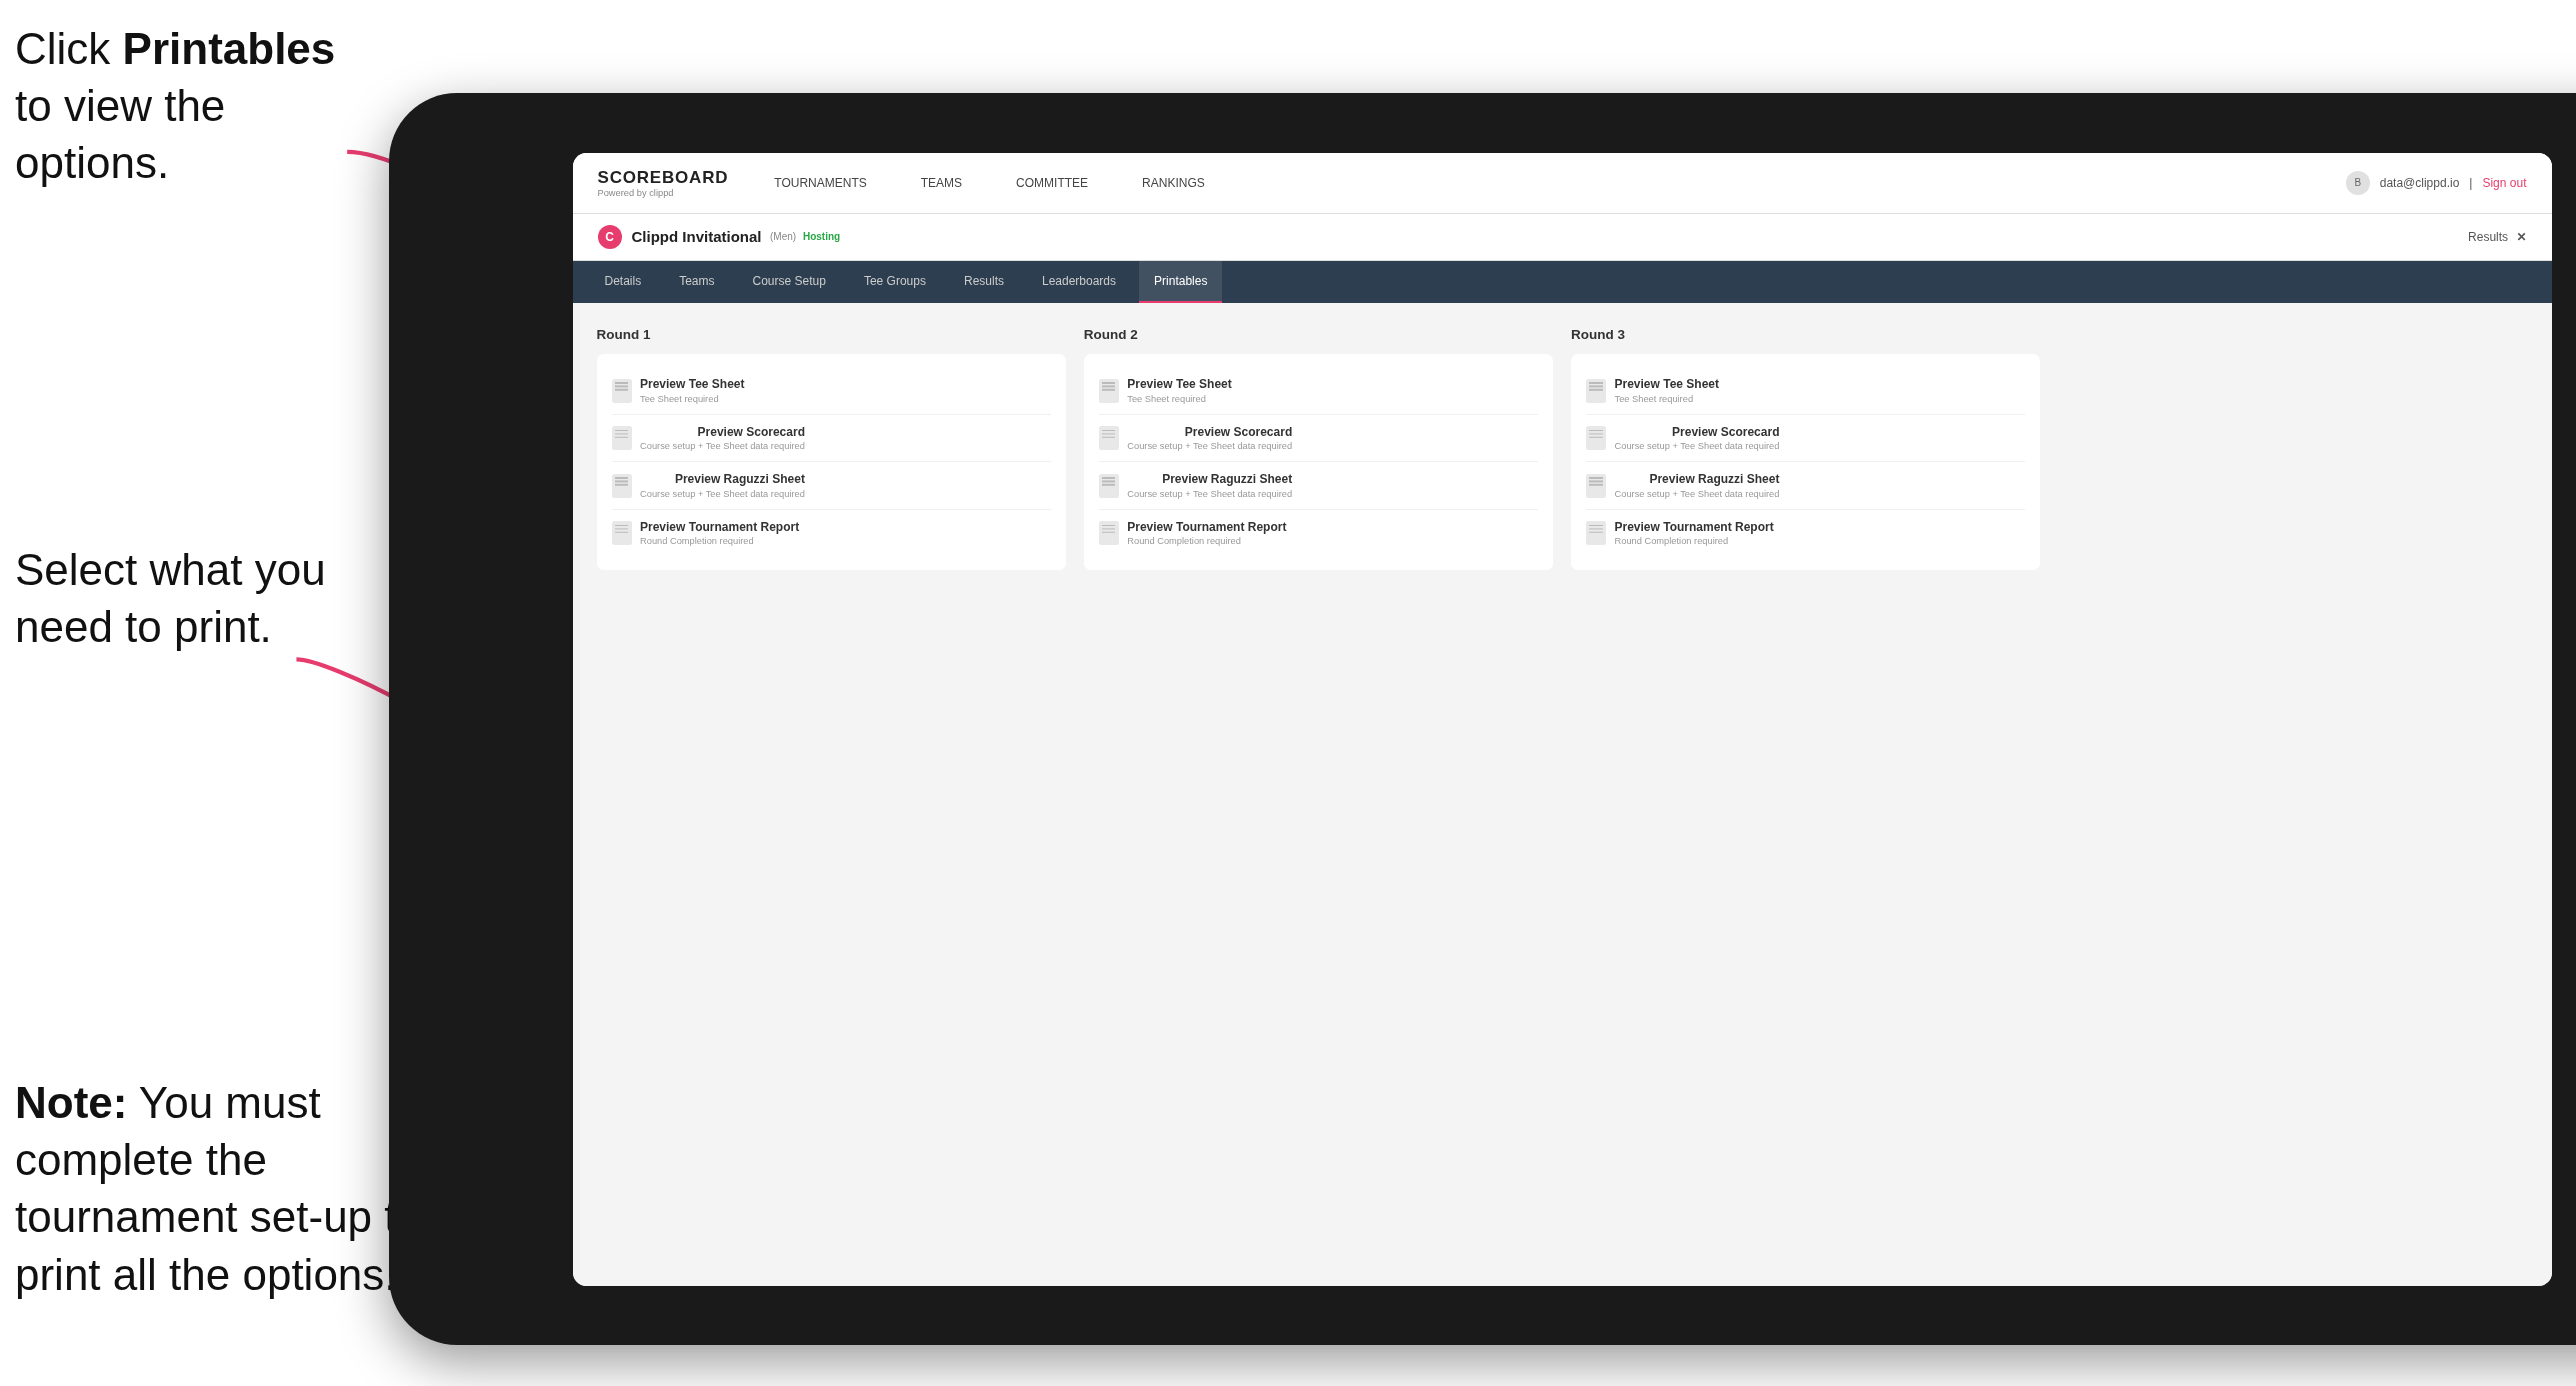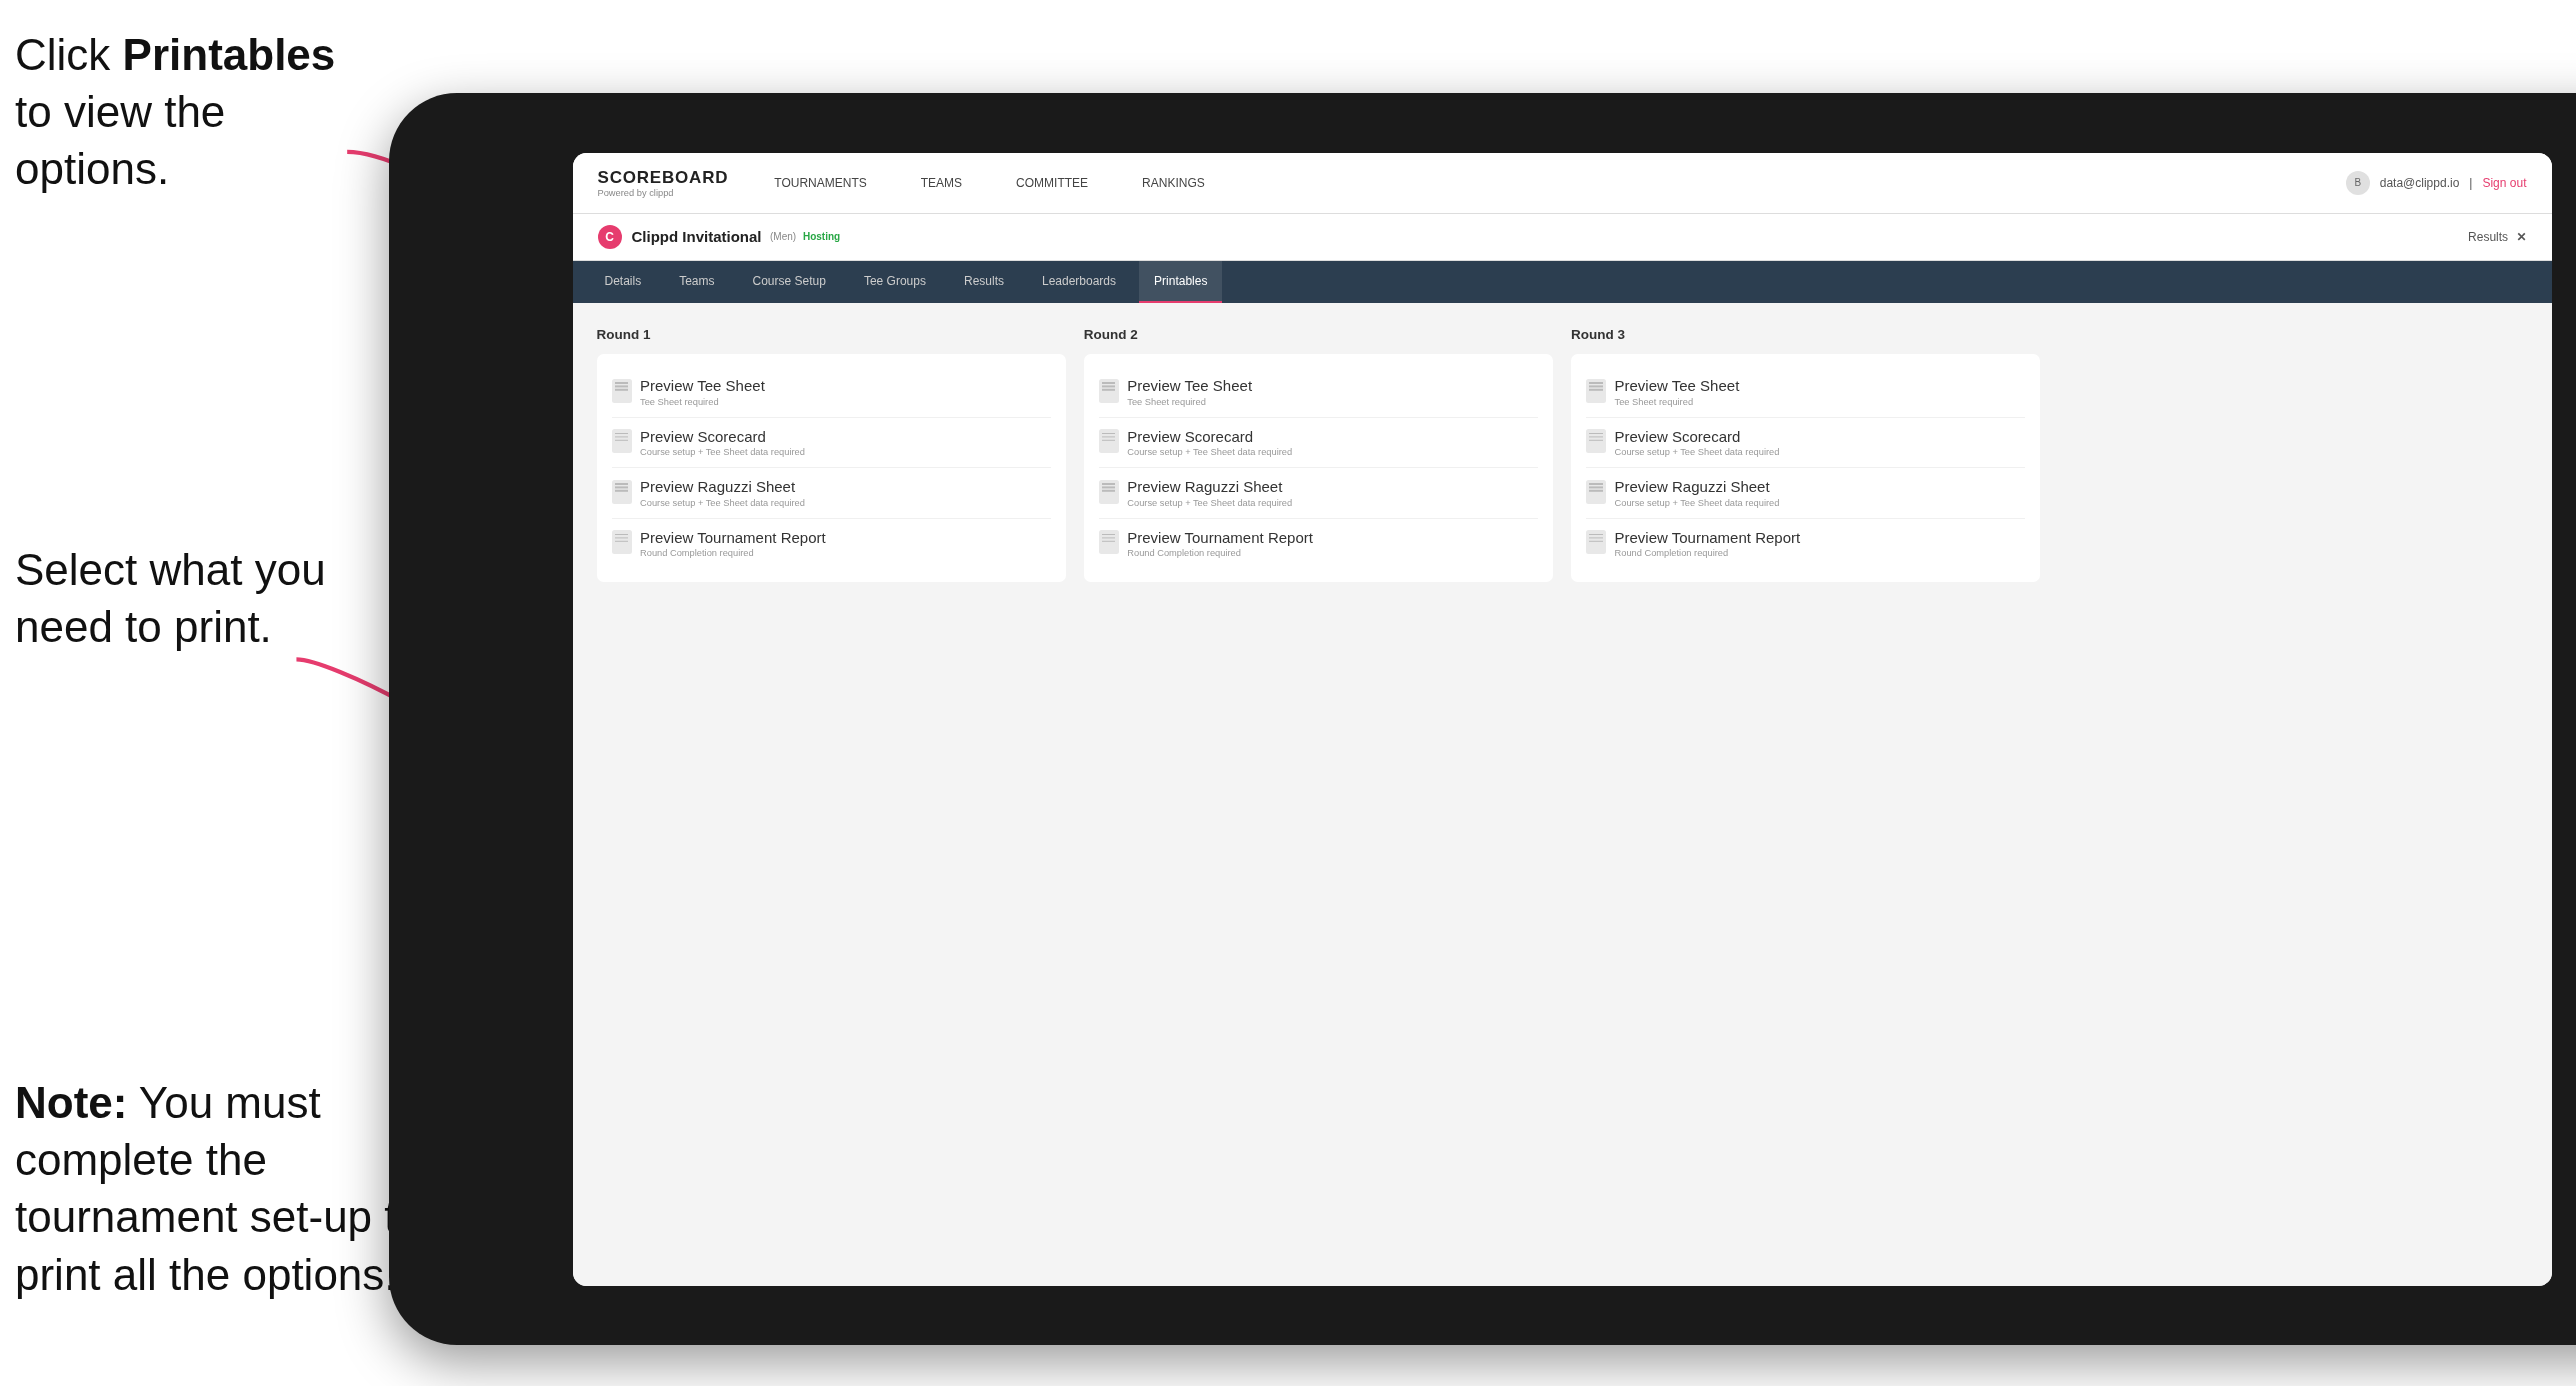--- a/index.html
+++ b/index.html
@@ -14,21 +14,21 @@
 
     
     .annotation {
       position: absolute;
       font-size: 44px;
       line-height: 1.3;
       color: #111;
     }
     .annotation strong { font-weight: 800; }
 
-    .annotation-1 { top: 26px; left: 15px; width: 355px; }
+    .annotation-1 { top: 20px; left: 15px; width: 355px; }
     .annotation-2 { top: 541px; left: 15px; width: 355px; }
     .annotation-3 { top: 1074px; left: 15px; width: 406px; }
 
     
     .tablet-frame {
       position: absolute;
       top: 93px;
       left: 389px;
       width: 2346px;
       height: 1252px;
@@ -260,23 +260,24 @@
       box-shadow: 0 3.4px 0 #bbb, 0 6.8px 0 #bbb;
     }
 
     .printable-text {
       display: flex;
       flex-direction: column;
       gap: 2.5px;
     }
 
     .printable-name {
-      font-size: 15px;
-      font-weight: 400;
+      font-size: 12px;
+      font-weight: 700;
       color: #333;
+      text-align: right;
     }
 
     .printable-req {
       font-size: 9.3px;
       color: #999;
     }
 
     
     svg.annotation-arrow {
       position: absolute;

